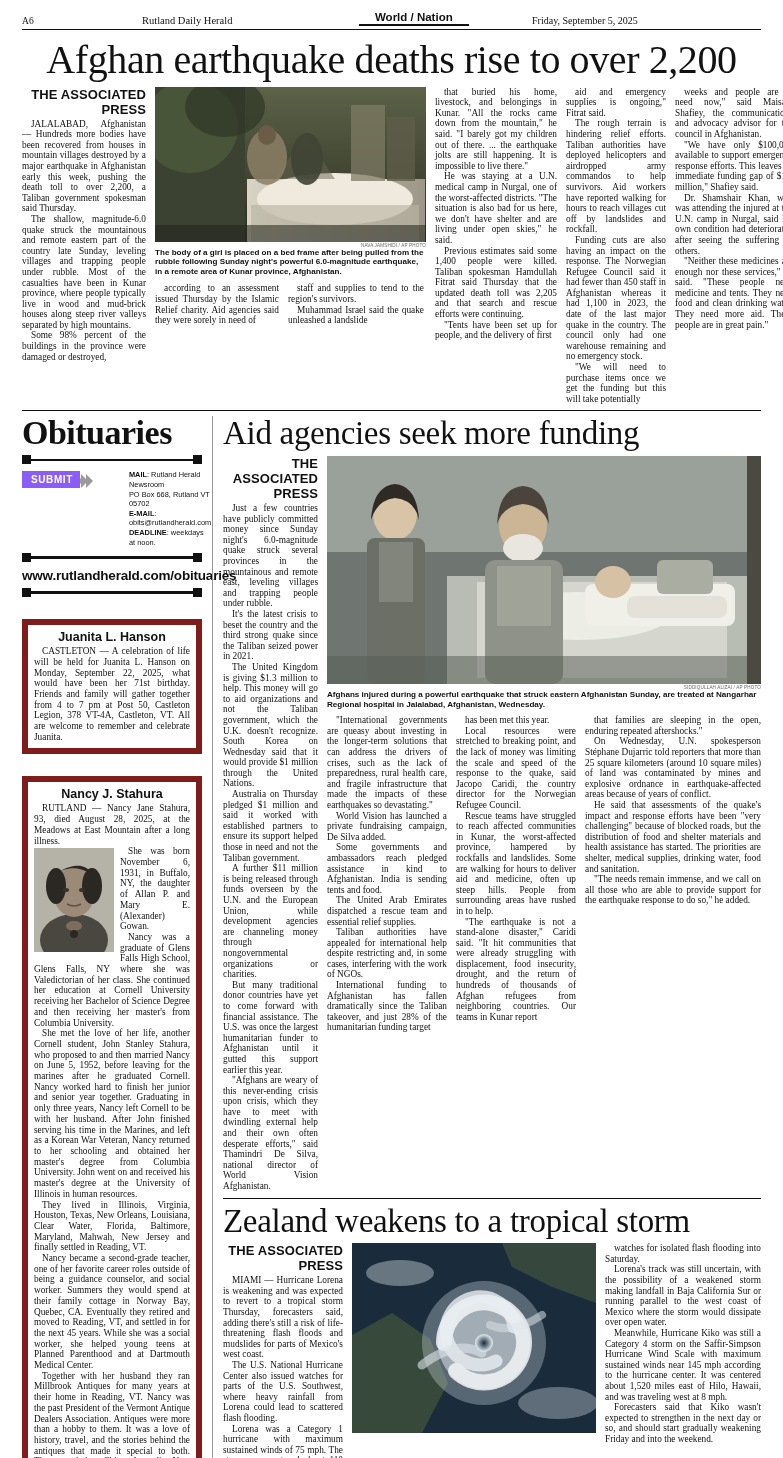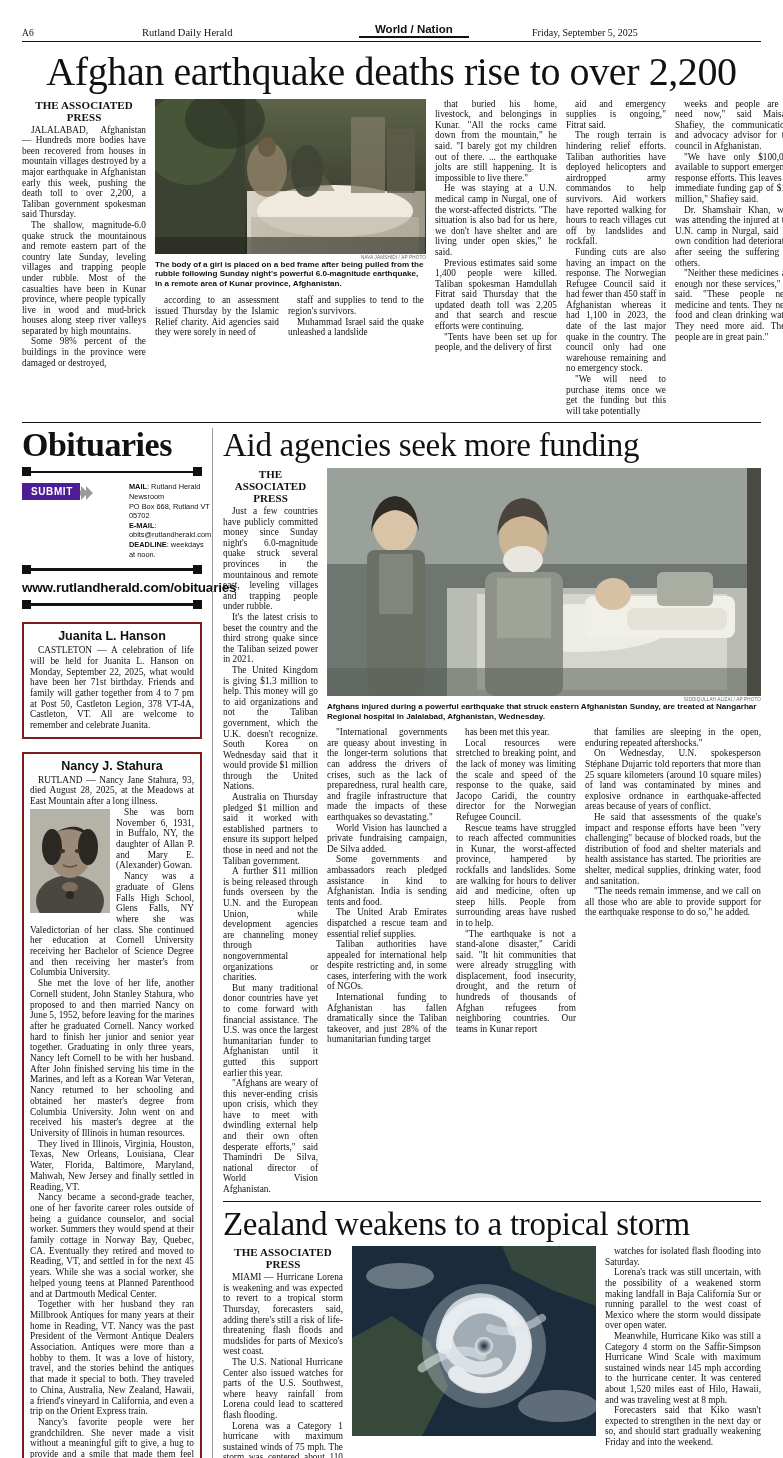--- a/index.html
+++ b/index.html
@@ -13,21 +13,21 @@
     font-family: "Liberation Serif", serif;
     color: #111111;
     overflow: hidden;
     position: relative;
   }
   .page {
     width: 783px;
     height: 1440px;
     position: relative;
     box-sizing: border-box;
-    padding: 16px 22px;
+    padding: 4px 22px;
   }
 
   
   .masthead {
     display: flex;
     align-items: flex-end;
     justify-content: space-between;
     padding-top: 7px;
     padding-bottom: 3px;
     border-bottom: 1.2px solid #111;
@@ -76,25 +76,25 @@
     font-family: "Liberation Serif", serif;
     font-size: 33px;
     line-height: 1.05;
     font-weight: normal;
     letter-spacing: -0.3px;
     margin: 0;
   }
 
   
   .byline {
-    font-family: Liberation Serif, serif;
-    font-size: 11px;
+    font-family: Liberation Sans, sans-serif;
+    font-size: 13px;
     font-weight: bold;
     letter-spacing: .1px;
-    text-align: center;
+    text-align: right;
     margin-bottom: 2px;
   }
   .col-text p {
     margin: 0;
     font-size: 9.3px;
     line-height: 10.6px;
     text-align: justify;
     text-indent: 9px;
     hyphens: auto;
     -webkit-hyphens: auto;
@@ -140,21 +140,21 @@
   }
   .bar-sq { width: 9px; height: 9px; background: #111; flex: 0 0 auto; }
   .bar-line { flex: 1 1 auto; height: 2.4px; background: #111; }
   .submit-box {
     display: flex;
     align-items: flex-start;
     gap: 4px;
     padding: 3px 0 3px 0;
   }
   .submit-tag {
-    background: #4c1d95;
+    background: #8b5cf6;
     color: #fff;
     font-family: "Liberation Sans", sans-serif;
     font-weight: bold;
     font-size: 10px;
     letter-spacing: .6px;
     padding: 3px 7px 3px 9px;
     position: relative;
     flex: 0 0 auto;
   }
   .chev {
@@ -179,23 +179,23 @@
   .submit-lines b { font-weight: bold; }
   .obit-url {
     font-family: "Liberation Sans", sans-serif;
     font-weight: bold;
     font-size: 13.5px;
     text-align: center;
     letter-spacing: -0.2px;
     padding: 3px 0 2px 0;
   }
   .obit-card {
-    border: 2px solid #7f1d1d;
+    border: 6px solid #7f1d1d;
     padding: 5px 6px 6px 6px;
-    margin-top: 13px;
+    margin-top: 22px;
   }
   .obit-name {
     font-family: "Liberation Sans", sans-serif;
     font-weight: bold;
     font-size: 12.5px;
     text-align: center;
     margin-bottom: 2px;
   }
   .obit-body p {
     margin: 0;

